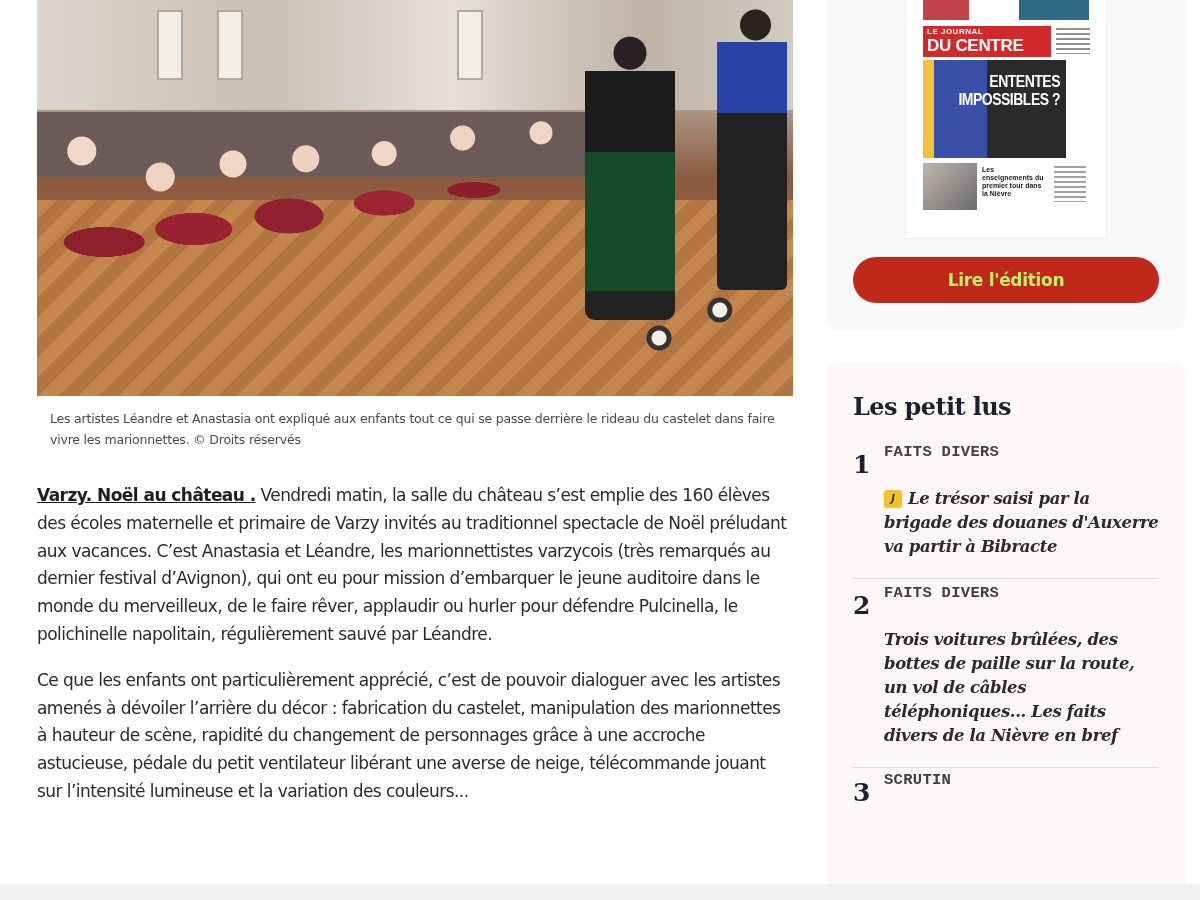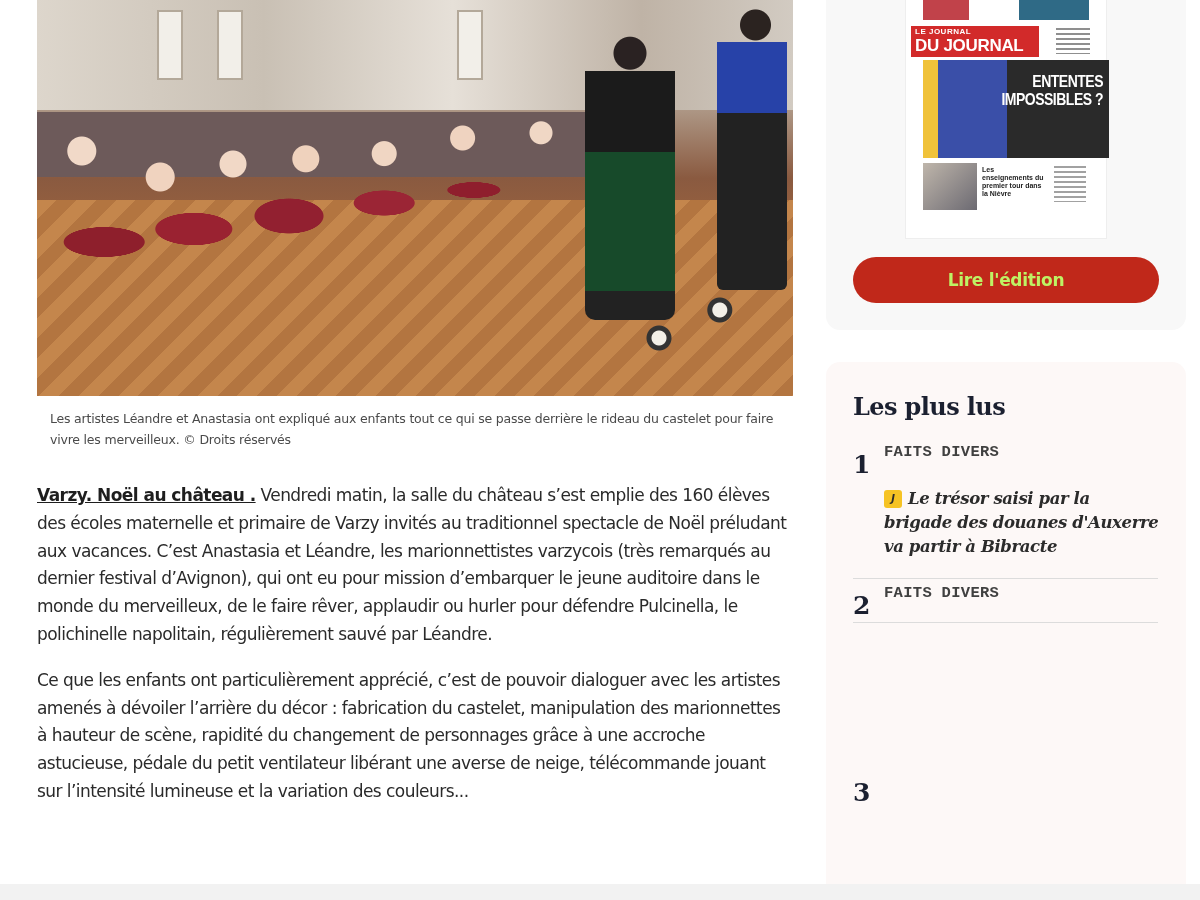--- a/index.html
+++ b/index.html
@@ -66,29 +66,29 @@
     position: absolute; left: 826px; top: -20px; width: 360px; height: 350px;
     background: #f8f8f8; border-radius: 14px;
   }
   .cover {
     position: absolute; left: 80px; top: 20px; width: 200px; height: 238px;
     background: #ffffff; box-shadow: 0 0 0 1px #eee;
   }
   .cover .strip-top { position: absolute; left: 17px; top: 0; width: 166px; height: 20px;
     background: linear-gradient(90deg, #c1424a 0 28%, #fff 28% 58%, #2f6a86 58%); }
   .cover .masthead {
-    position: absolute; left: 5px; top: 26px; width: 128px; height: 31px; background: #d22a2a;
+    position: absolute; left: 17px; top: 26px; width: 128px; height: 31px; background: #d22a2a;
     color: #fff; font-family: "Liberation Sans", sans-serif; font-weight: bold; padding: 2px 4px; line-height: 1;
   }
   .cover .masthead .l1 { display: block; font-size: 8px; letter-spacing: 0.5px; }
   .cover .masthead .l2 { display: block; font-size: 17px; letter-spacing: -0.3px; margin-top: 1px; }
   .cover .side-note { position: absolute; left: 150px; top: 28px; width: 34px; height: 26px;
     background: repeating-linear-gradient(180deg, #333 0 2px, transparent 2px 5px); opacity: .55; }
   .cover .hero {
-    position: absolute; left: 17px; top: 60px; width: 186px; height: 98px;
+    position: absolute; left: 17px; top: 60px; width: 143px; height: 98px;
     background: linear-gradient(90deg, #f0c23a 0 8%, #3a4fa8 8% 45%, #2a2a2a 45%);
   }
   .cover .hero .headline {
     position: absolute; right: 6px; top: 14px; width: 110px; text-align: right;
     color: #fff; font-family: "Liberation Sans", sans-serif; font-weight: bold;
     font-size: 14px; line-height: 16px; letter-spacing: -0.5px; transform: scaleY(1.15);
   }
   .cover .bottom-pic { position: absolute; left: 17px; top: 163px; width: 54px; height: 47px;
     background: linear-gradient(135deg, #bfb6ab, #6c6a72); }
   .cover .bottom-text {
@@ -147,69 +147,71 @@
       <div class="wall"></div>
       <div class="window" style="left:120px"></div>
       <div class="window" style="left:180px"></div>
       <div class="window" style="left:420px"></div>
       <div class="floor"></div>
       <div class="crowd"></div>
       <div class="performer-f"></div>
       <div class="performer-m"></div>
       <div class="lights"></div>
     </div>
-    <figcaption class="caption">Les artistes Léandre et Anastasia ont expliqué aux enfants tout ce qui se passe derrière le rideau du castelet pour faire vivre les merveilleux. © Droits réservés</figcaption>
+    <figcaption class="caption">Les artistes Léandre et Anastasia ont expliqué aux enfants tout ce qui se passe derrière le rideau du castelet dans faire vivre les marionnettes. © Droits réservés</figcaption>
   </figure>
 
   <div class="body-text">
     <p><span class="lead">Varzy. Noël au château .</span><span> Vendredi matin, la salle du château s’est emplie des 160 élèves des écoles maternelle et primaire de Varzy invités au traditionnel spectacle de Noël préludant aux vacances. C’est Anastasia et Léandre, les marionnettistes varzycois (très remarqués au dernier festival d’Avignon), qui ont eu pour mission d’embarquer le jeune auditoire dans le monde du merveilleux, de le faire rêver, applaudir ou hurler pour défendre Pulcinella, le polichinelle napolitain, régulièrement sauvé par Léandre.</span></p>
     <p>Ce que les enfants ont particulièrement apprécié, c’est de pouvoir dialoguer avec les artistes amenés à dévoiler l’arrière du décor : fabrication du castelet, manipulation des marionnettes à hauteur de scène, rapidité du changement de personnages grâce à une accroche astucieuse, pédale du petit ventilateur libérant une averse de neige, télécommande jouant sur l’intensité lumineuse et la variation des couleurs...</p>
   </div>
 </main>
 
 <aside>
   <section class="edition-card">
     <div class="cover">
       <div class="strip-top"></div>
       <div class="masthead">
         <span class="l1">LE JOURNAL</span>
-        <span class="l2">DU JOURNAL</span>
+        <span class="l2">DU CENTRE</span>
       </div>
       <div class="side-note"></div>
       <div class="hero">
         <div class="headline">ENTENTES IMPOSSIBLES ?</div>
       </div>
       <div class="bottom-pic"></div>
       <div class="bottom-text">Les enseignements du premier tour dans la Nièvre</div>
       <div class="bottom-note"></div>
     </div>
     <button class="read-btn">Lire l'édition</button>
   </section>
 
   <section class="popular-card">
-    <h2 class="popular-title">Les plus lus</h2>
+    <h2 class="popular-title">Les petit lus</h2>
 
     <div class="pop-item" style="top:80px">
       <span class="num">1</span>
       <div class="content">
         <div class="kicker">FAITS DIVERS</div>
         <div class="headline"><span class="badge-j">J</span><span>Le trésor saisi par la brigade des douanes d'Auxerre va partir à Bibracte</span></div>
       </div>
       <div class="divider"></div>
     </div>
 
     <div class="pop-item" style="top:221px">
       <span class="num">2</span>
       <div class="content">
         <div class="kicker">FAITS DIVERS</div>
+        <div class="headline">Trois voitures brûlées, des bottes de paille sur la route, un vol de câbles téléphoniques... Les faits divers de la Nièvre en bref</div>
       </div>
       <div class="divider"></div>
     </div>
 
     <div class="pop-item" style="top:408px">
       <span class="num">3</span>
       <div class="content">
+        <div class="kicker">SCRUTIN</div>
       </div>
     </div>
   </section>
 </aside>
 
 <div class="bottom-bar"></div>
 
 </body></html>

